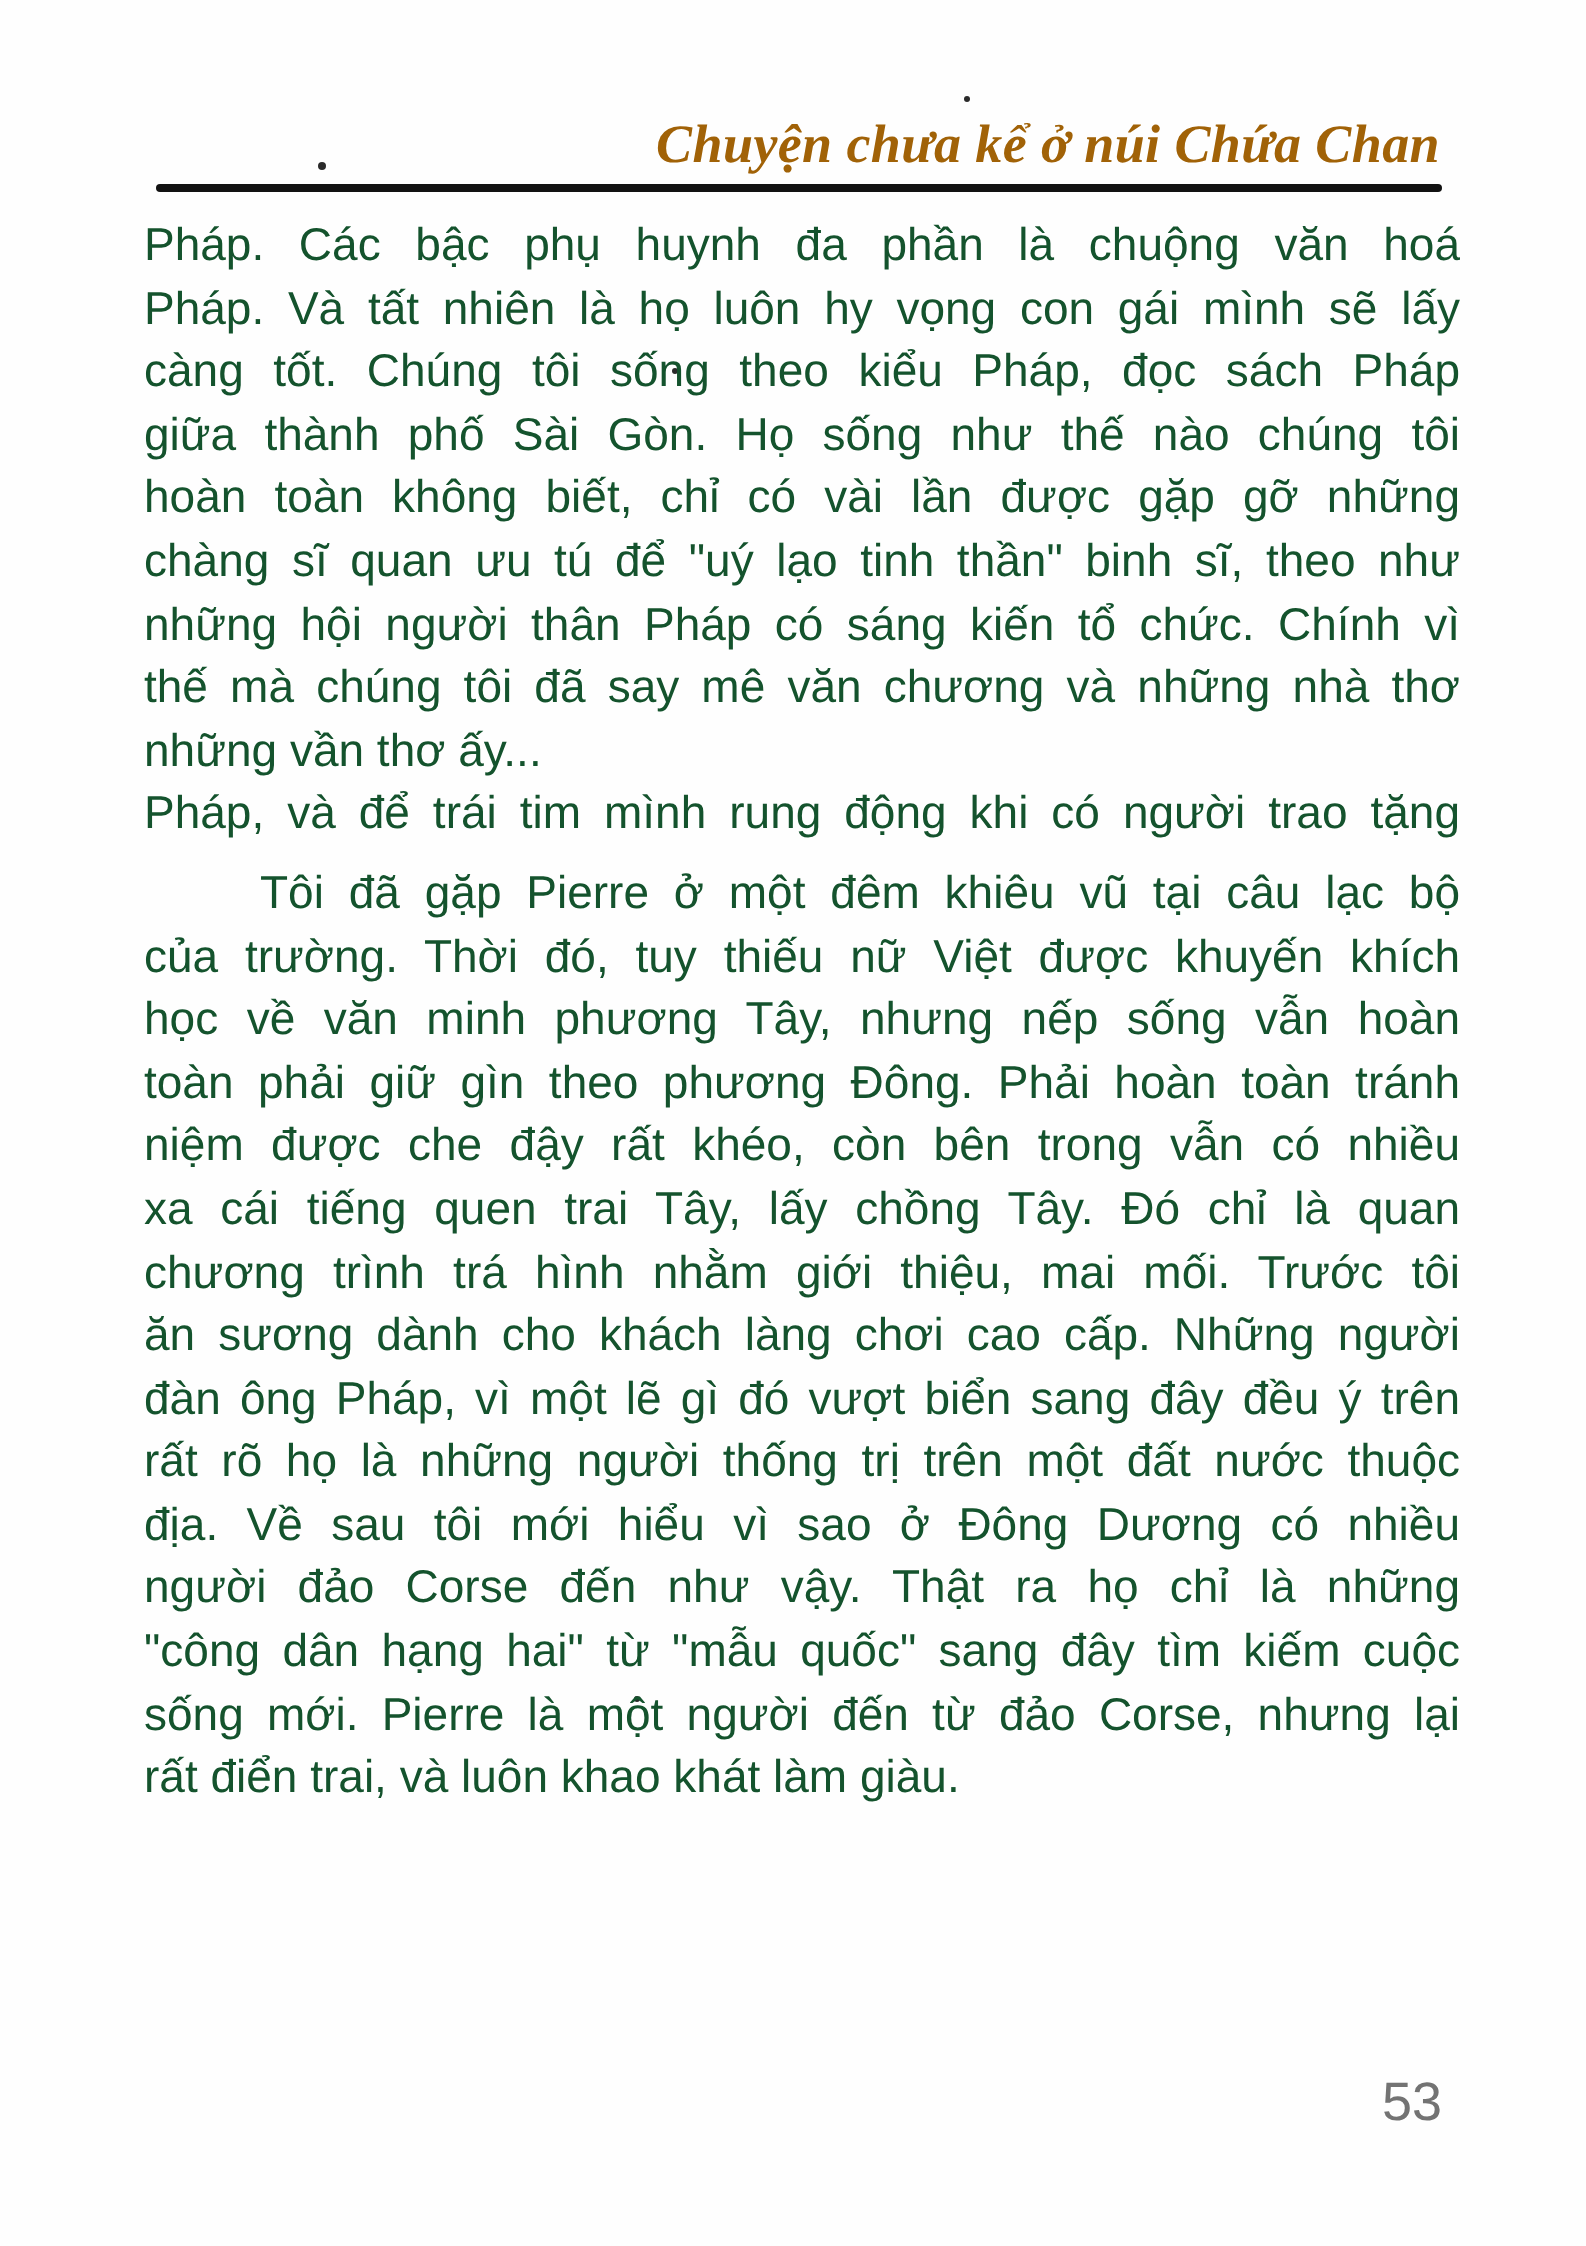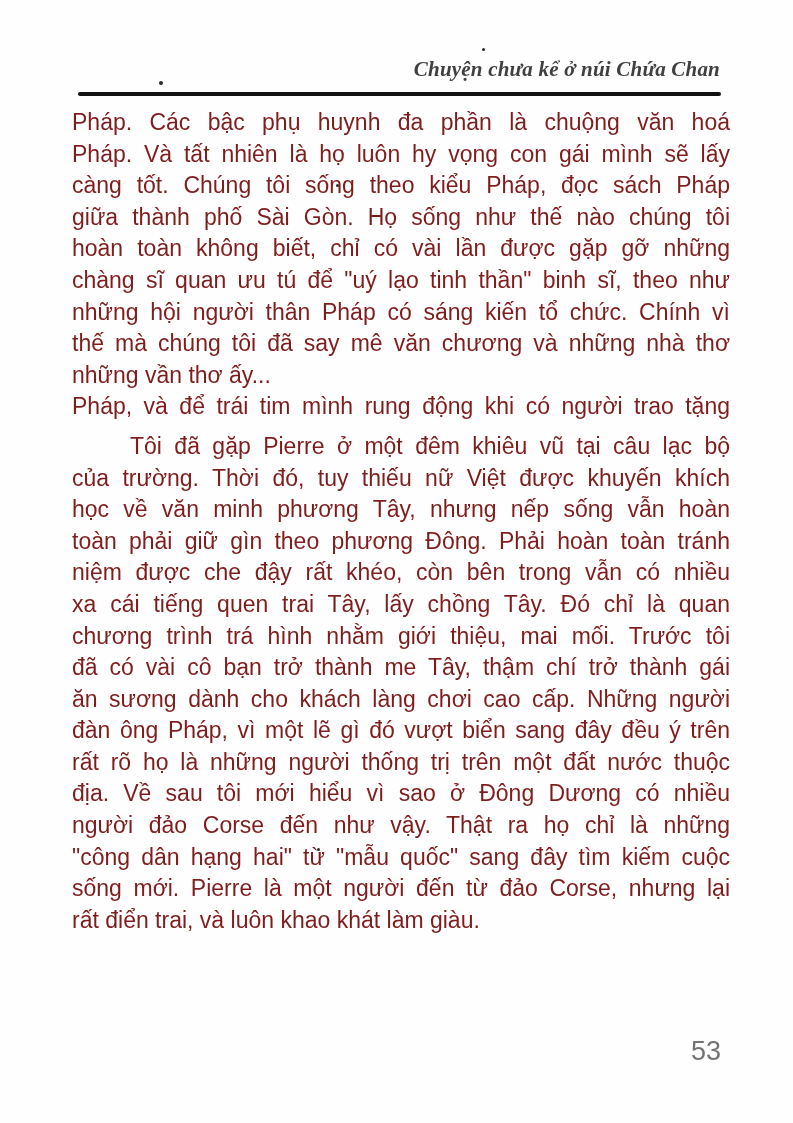--- a/index.html
+++ b/index.html
@@ -16,43 +16,43 @@
     overflow: hidden;
     color: #131313;
   }
   .running-header {
     position: absolute;
     top: 57px;
     right: 73px;
     font-family: "Liberation Serif", serif;
     font-style: italic;
     font-weight: bold;
-    font-size: 21px;
+    font-size: 27px;
     letter-spacing: 0.2px;
     white-space: nowrap;
-    color: #404040;
+    color: #a16207;
   }
   .header-rule {
     position: absolute;
     left: 78px;
     top: 92px;
     width: 643px;
     height: 4px;
     background: #121212;
     border-radius: 2px;
   }
   .page-body {
     position: absolute;
     left: 72px;
     top: 107px;
     width: 658px;
     font-family: "Liberation Sans", sans-serif;
     font-size: 23px;
     line-height: 31.6px;
-    color: #7f1d1d;
+    color: #14532d;
   }
   .para { margin: 0; }
   .para + .para { margin-top: 8px; }
   .line {
     text-align: justify;
     text-align-last: justify;
     white-space: normal;
     overflow: hidden;
   }
   .line.last {
@@ -107,21 +107,20 @@
         <div class="line">Pháp, và để trái tim mình rung động khi có người trao tặng</div>
       </div>
       <div class="para">
         <div class="line indent">Tôi đã gặp Pierre ở một đêm khiêu vũ tại câu lạc bộ</div>
         <div class="line">của trường. Thời đó, tuy thiếu nữ Việt được khuyến khích</div>
         <div class="line">học về văn minh phương Tây, nhưng nếp sống vẫn hoàn</div>
         <div class="line">toàn phải giữ gìn theo phương Đông. Phải hoàn toàn tránh</div>
         <div class="line">niệm được che đậy rất khéo, còn bên trong vẫn có nhiều</div>
         <div class="line">xa cái tiếng quen trai Tây, lấy chồng Tây. Đó chỉ là quan</div>
         <div class="line">chương trình trá hình nhằm giới thiệu, mai mối. Trước tôi</div>
-        <div class="line">đã có vài cô bạn trở thành me Tây, thậm chí trở thành gái</div>
         <div class="line">ăn sương dành cho khách làng chơi cao cấp. Những người</div>
         <div class="line">đàn ông Pháp, vì một lẽ gì đó vượt biển sang đây đều ý trên</div>
         <div class="line">rất rõ họ là những người thống trị trên một đất nước thuộc</div>
         <div class="line">địa. Về sau tôi mới hiểu vì sao ở Đông Dương có nhiều</div>
         <div class="line">người đảo Corse đến như vậy. Thật ra họ chỉ là những</div>
         <div class="line">"công dân hạng hai" từ "mẫu quốc" sang đây tìm kiếm cuộc</div>
         <div class="line">sống mới. Pierre là một người đến từ đảo Corse, nhưng lại</div>
         <div class="line last">rất điển trai, và luôn khao khát làm giàu.</div>
       </div>
     </div>

